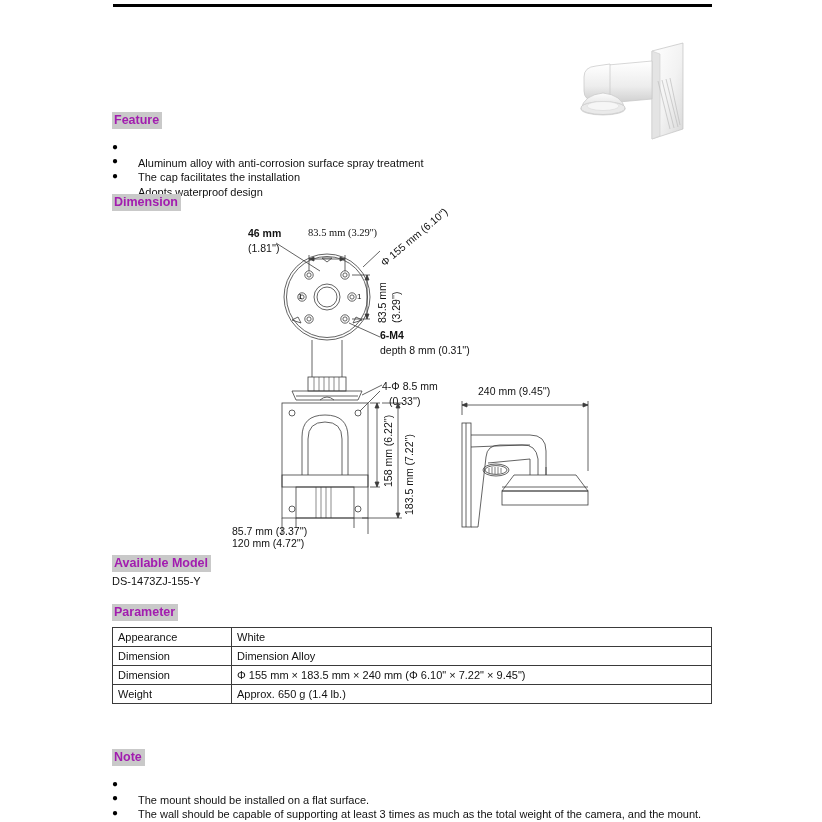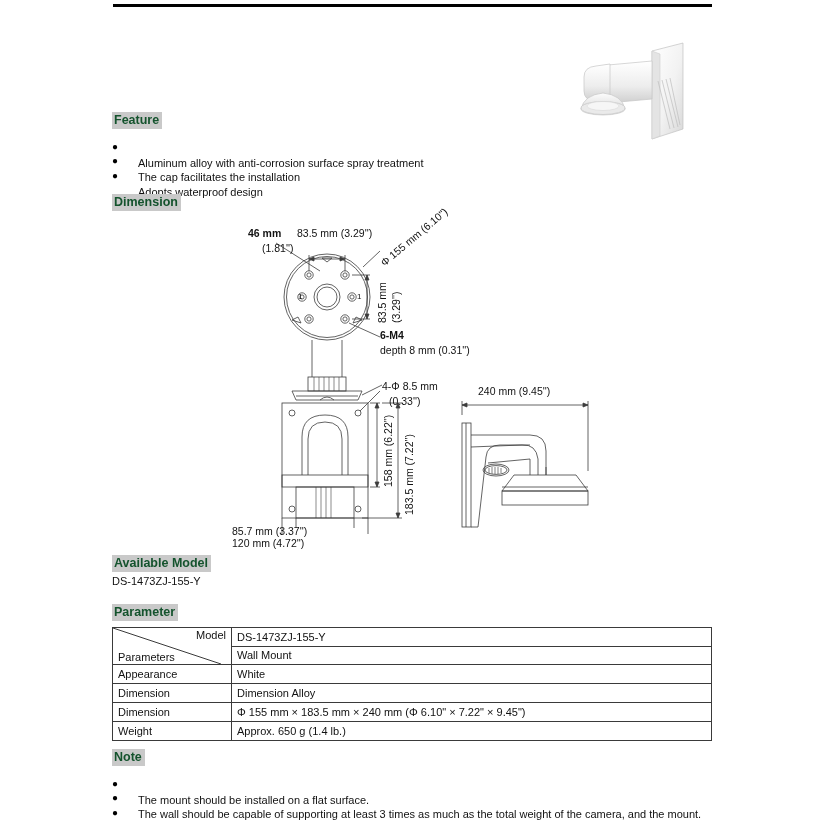--- a/index.html
+++ b/index.html
@@ -37,21 +37,21 @@
     top: 33px;
     width: 150px;
     height: 112px;
   }
 
   
   .sec-head {
     position: absolute;
     font-size: 12.5px;
     font-weight: bold;
-    color: #14532d;
+    color: #a21caf;
     background: #c9c9c9;
     padding: 1px 3px 2px 2px;
     line-height: 1.15;
     white-space: nowrap;
   }
 
   
   .bullets {
     position: absolute;
     left: 112px;
@@ -375,23 +375,23 @@
       <g stroke="#4a4a4a" stroke-width="0.7">
         <line x1="259" y1="243" x2="259" y2="248"></line>
         <line x1="262" y1="242" x2="262" y2="249"></line>
         <line x1="265" y1="242" x2="265" y2="249"></line>
         <line x1="268" y1="242" x2="268" y2="249"></line>
         <line x1="271" y1="243" x2="271" y2="248"></line>
       </g>
     </svg>
 
     <div class="dim-label" style="left:18px; top:2px;font-weight:bold;">46 mm</div>
-    <div class="dim-label" style="left:32px; top:17px;">(1.81'')</div>
-
-    <div class="dim-label" style="left:67px; top:2px;">83.5 mm (3.29'')</div>
+    <div class="dim-label" style="left:18px; top:17px;">(1.81'')</div>
+
+    <div class="dim-label" style="left:78px; top:2px;font-family:Liberation Serif, serif;">83.5 mm (3.29'')</div>
 
     <div class="dim-label rot45" style="left:148px; top:34px;">Φ 155 mm (6.10'')</div>
 
     <div class="dim-label rot90" style="left:146px; top:98px;">83.5 mm</div>
     <div class="dim-label rot90" style="left:160px; top:98px;">(3.29'')</div>
 
     <div class="dim-label" style="left:68px; top:66px; font-size:8px;">1</div>
     <div class="dim-label" style="left:127px; top:66px; font-size:8px;">1</div>
 
     <div class="dim-label" style="left:150px; top:104px;font-weight:bold;">6-M4</div>
@@ -409,35 +409,20 @@
     <div class="dim-label" style="left:2px; top:312px;">120 mm (4.72'')</div>
   </div>
 
   <div class="sec-head" style="left:112px; top:555px;">Available Model</div>
   <div class="plain-line" style="left:112px; top:575px;">DS-1473ZJ-155-Y</div>
 
   <div class="sec-head" style="left:112px; top:604px;">Parameter</div>
 
   <table class="param-table">
     <tbody>
-      <tr>
-        <td class="label-col corner-cell">
-          <svg class="corner-svg" width="108" height="36" viewBox="0 0 108 36">
-            <line x1="0" y1="0" x2="108" y2="36" stroke="#3a3a3a" stroke-width="1"></line>
-          </svg>
-          <span class="corner-model">Model</span>
-          <span class="corner-params">Parameters</span>
-        </td>
-        <td class="stack-cell">
-          <div class="stack-inner">
-            <div>DS-1473ZJ-155-Y</div>
-            <div>Wall Mount</div>
-          </div>
-        </td>
-      </tr>
       <tr>
         <td class="label-col">Appearance</td>
         <td>White</td>
       </tr>
       <tr>
         <td class="label-col">Dimension</td>
         <td>Dimension Alloy</td>
       </tr>
       <tr>
         <td class="label-col">Dimension</td>

